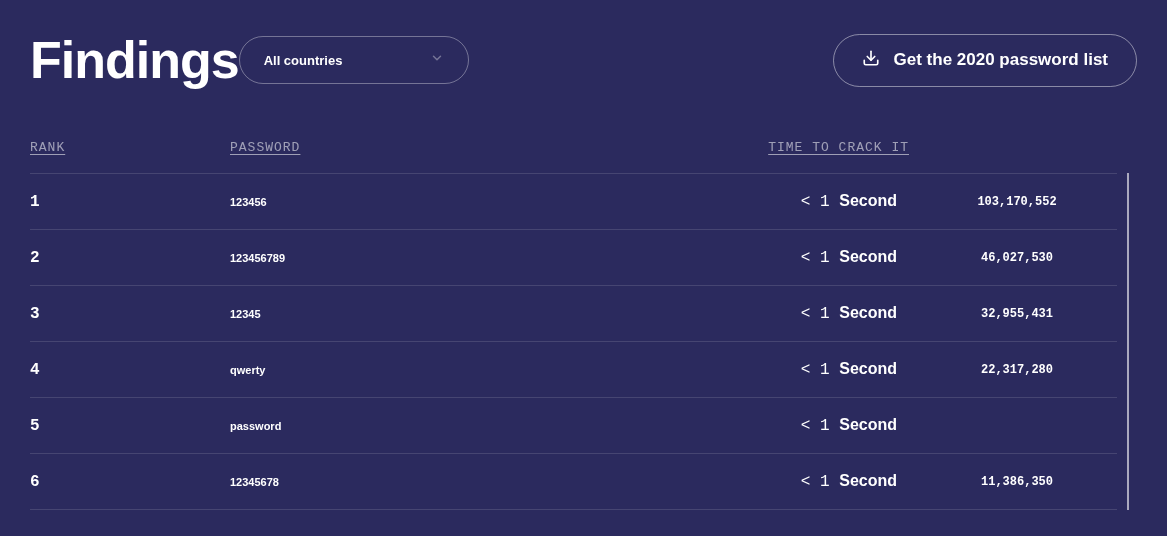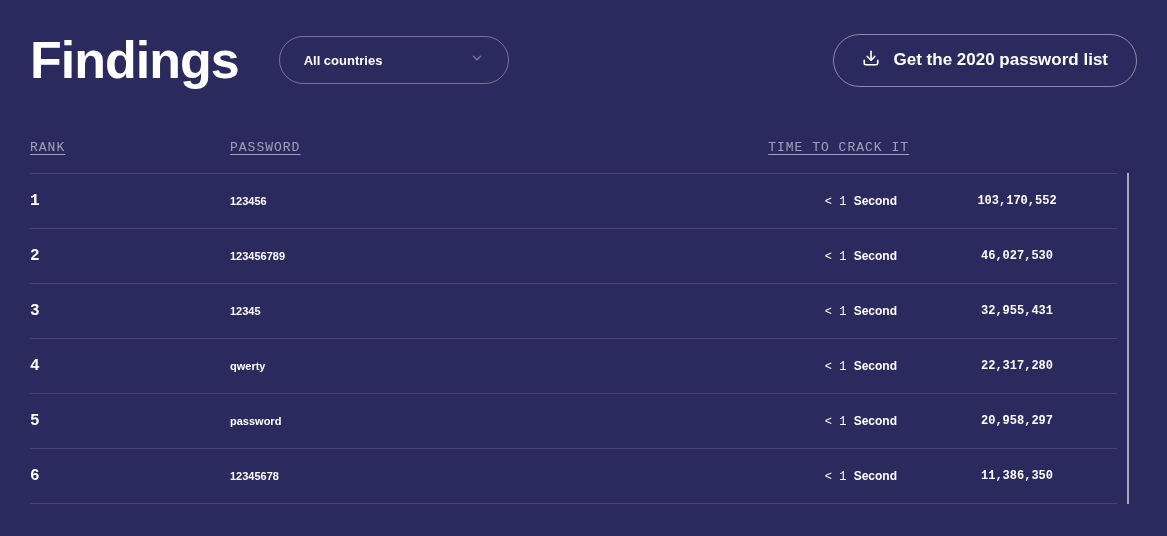--- a/index.html
+++ b/index.html
@@ -12,21 +12,20 @@
       color: #ffffff;
       font-family: -apple-system, BlinkMacSystemFont, 'Segoe UI', Arial, sans-serif;
       width: 1167px;
       height: 536px;
       overflow: hidden;
     }
     .header {
       display: flex;
       align-items: center;
       padding: 30px 30px 10px 30px;
-      gap: 40px;
     }
     .title {
       font-size: 52px;
       font-weight: 900;
       letter-spacing: -1px;
     }
     .dropdown {
       display: flex;
       align-items: center;
       justify-content: space-between;
@@ -99,21 +98,21 @@
       font-family: 'Courier New', monospace;
       font-size: 16px;
       font-weight: 600;
     }
     .cell-password {
       font-weight: 800;
       font-size: 11px;
     }
     .cell-time {
       font-family: 'Courier New', monospace;
-      font-size: 12px;
+      font-size: 16px;
       text-align: right;
       padding-right: 20px;
       white-space: pre;
     }
     .cell-time .mono {
       font-family: 'Courier New', monospace;
     }
     .cell-time .unit {
       font-family: -apple-system, BlinkMacSystemFont, 'Segoe UI', Arial, sans-serif;
       font-weight: 600;
@@ -182,21 +181,20 @@
       <div class="row">
         <div class="cell-rank">4</div>
         <div class="cell-password">qwerty</div>
         <div class="cell-time"><span class="mono">&lt; 1 </span><span class="unit">Second</span></div>
         <div class="cell-count">22,317,280</div>
       </div>
       <div class="row">
         <div class="cell-rank">5</div>
         <div class="cell-password">password</div>
         <div class="cell-time"><span class="mono">&lt; 1 </span><span class="unit">Second</span></div>
-        <div class="cell-count">20,958,297</div>
       </div>
       <div class="row">
         <div class="cell-rank">6</div>
         <div class="cell-password">12345678</div>
         <div class="cell-time"><span class="mono">&lt; 1 </span><span class="unit">Second</span></div>
         <div class="cell-count">11,386,350</div>
       </div>
     </div>
 </div>
 

